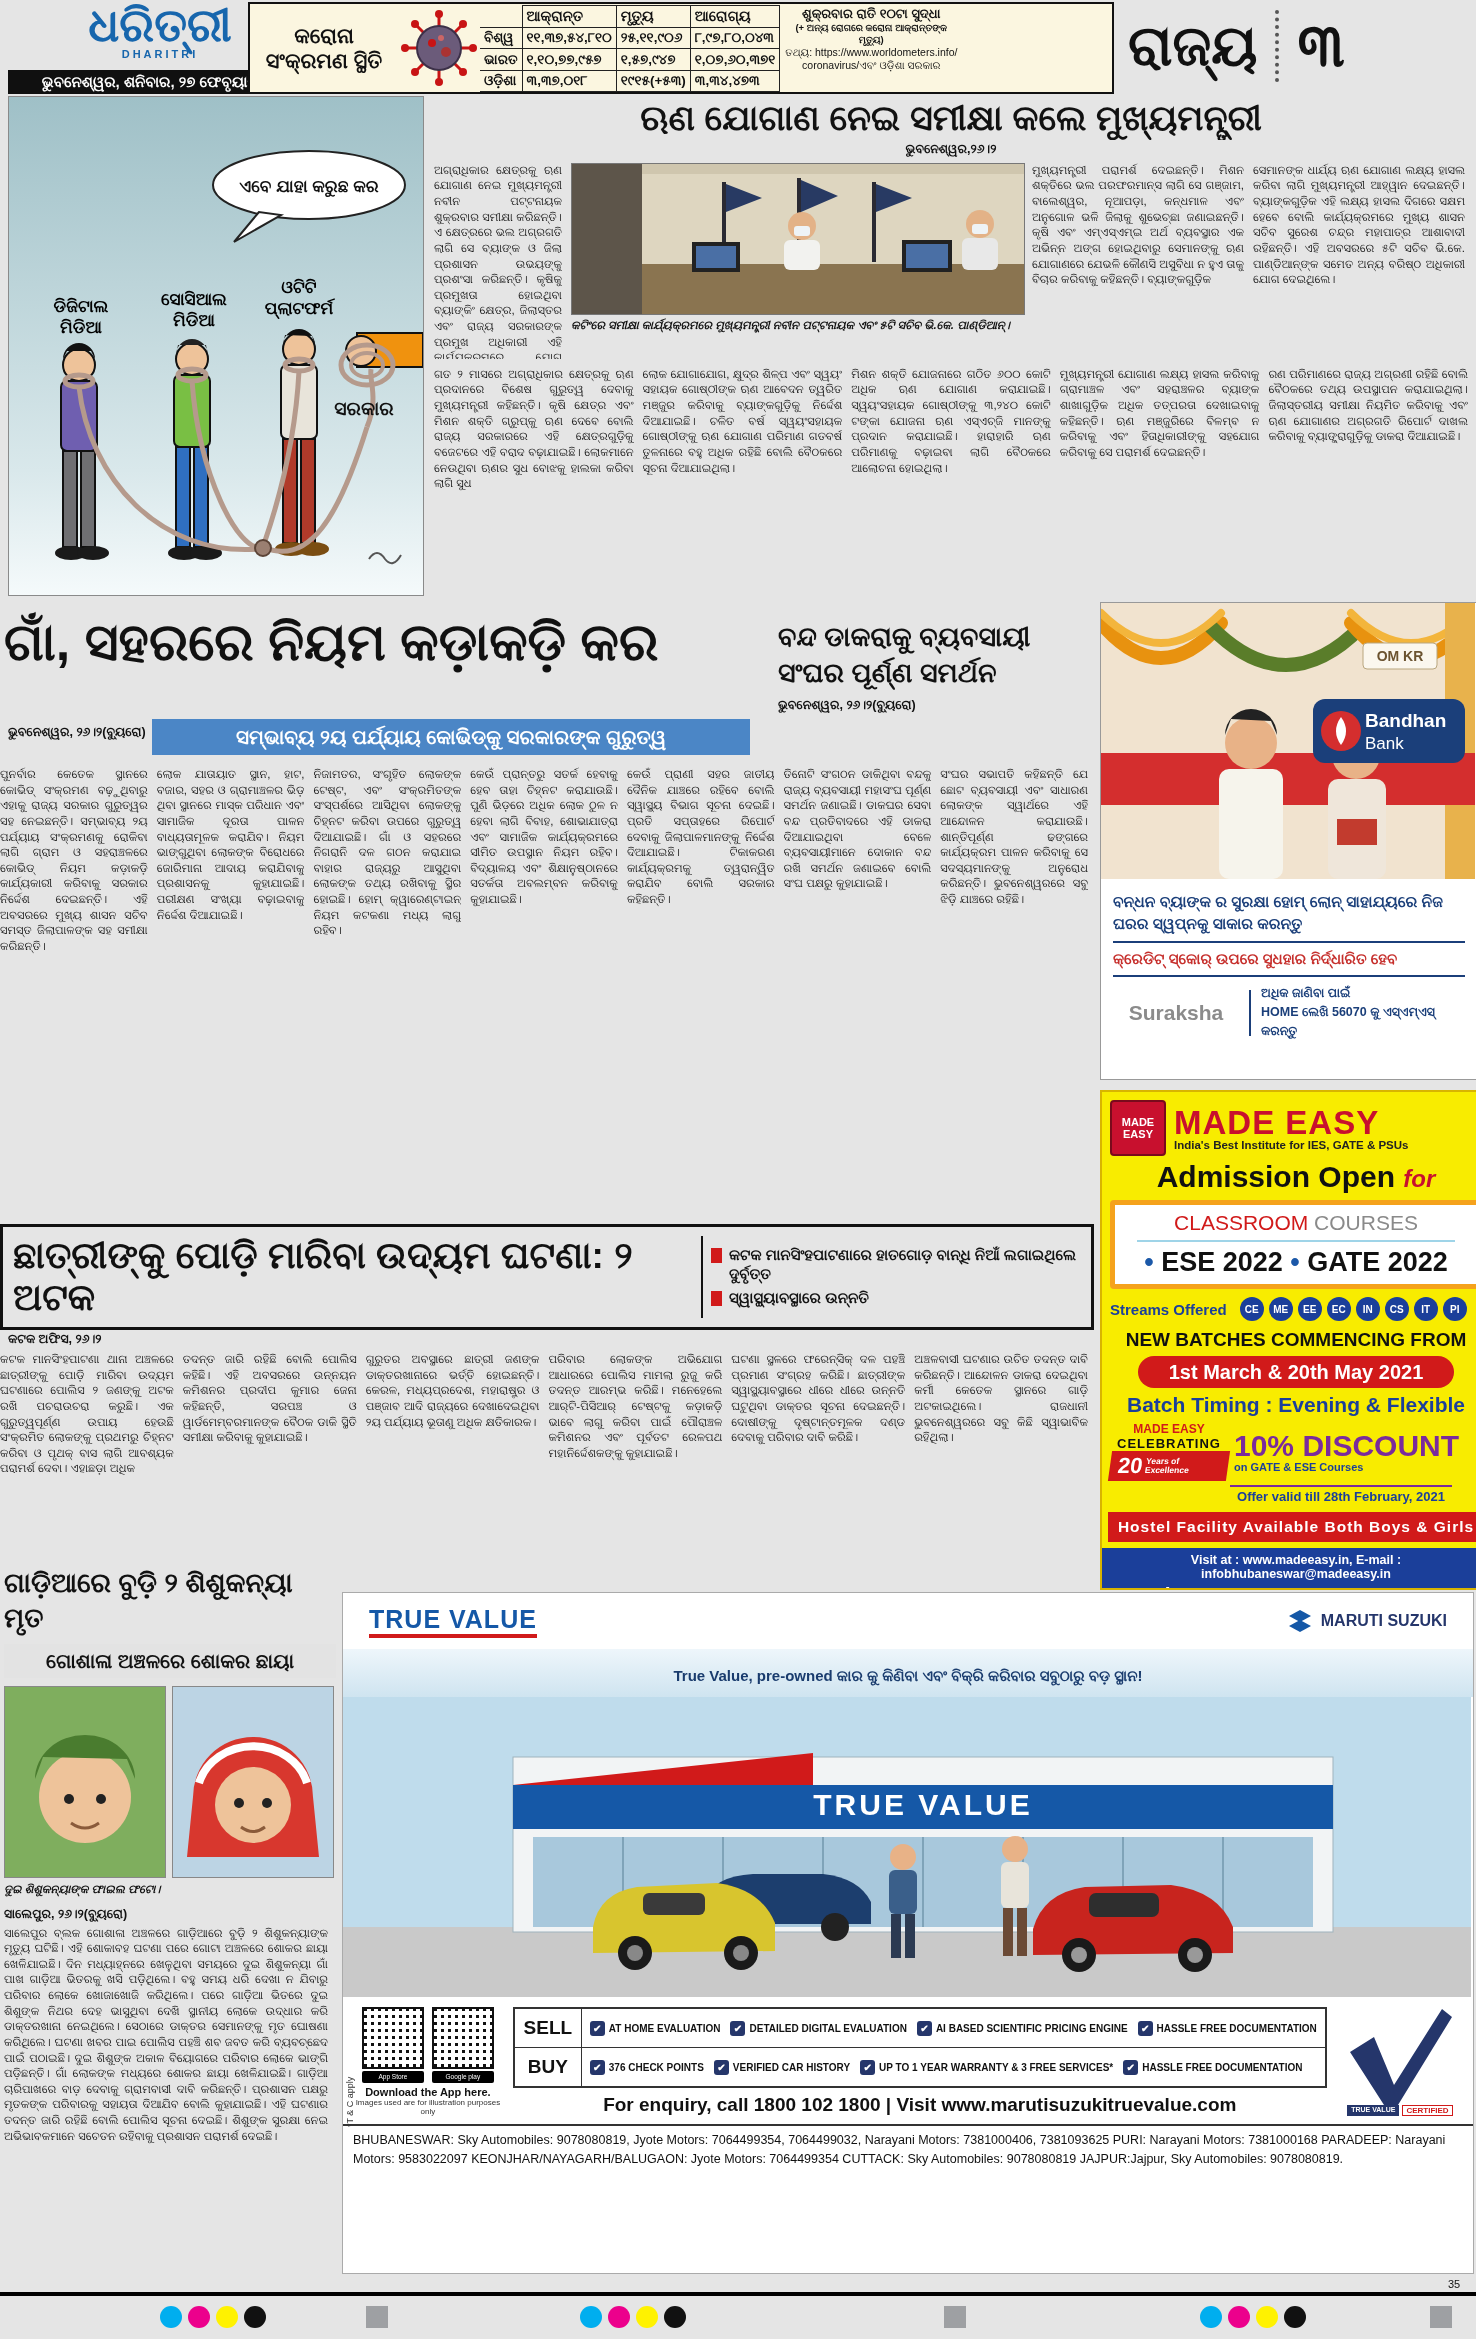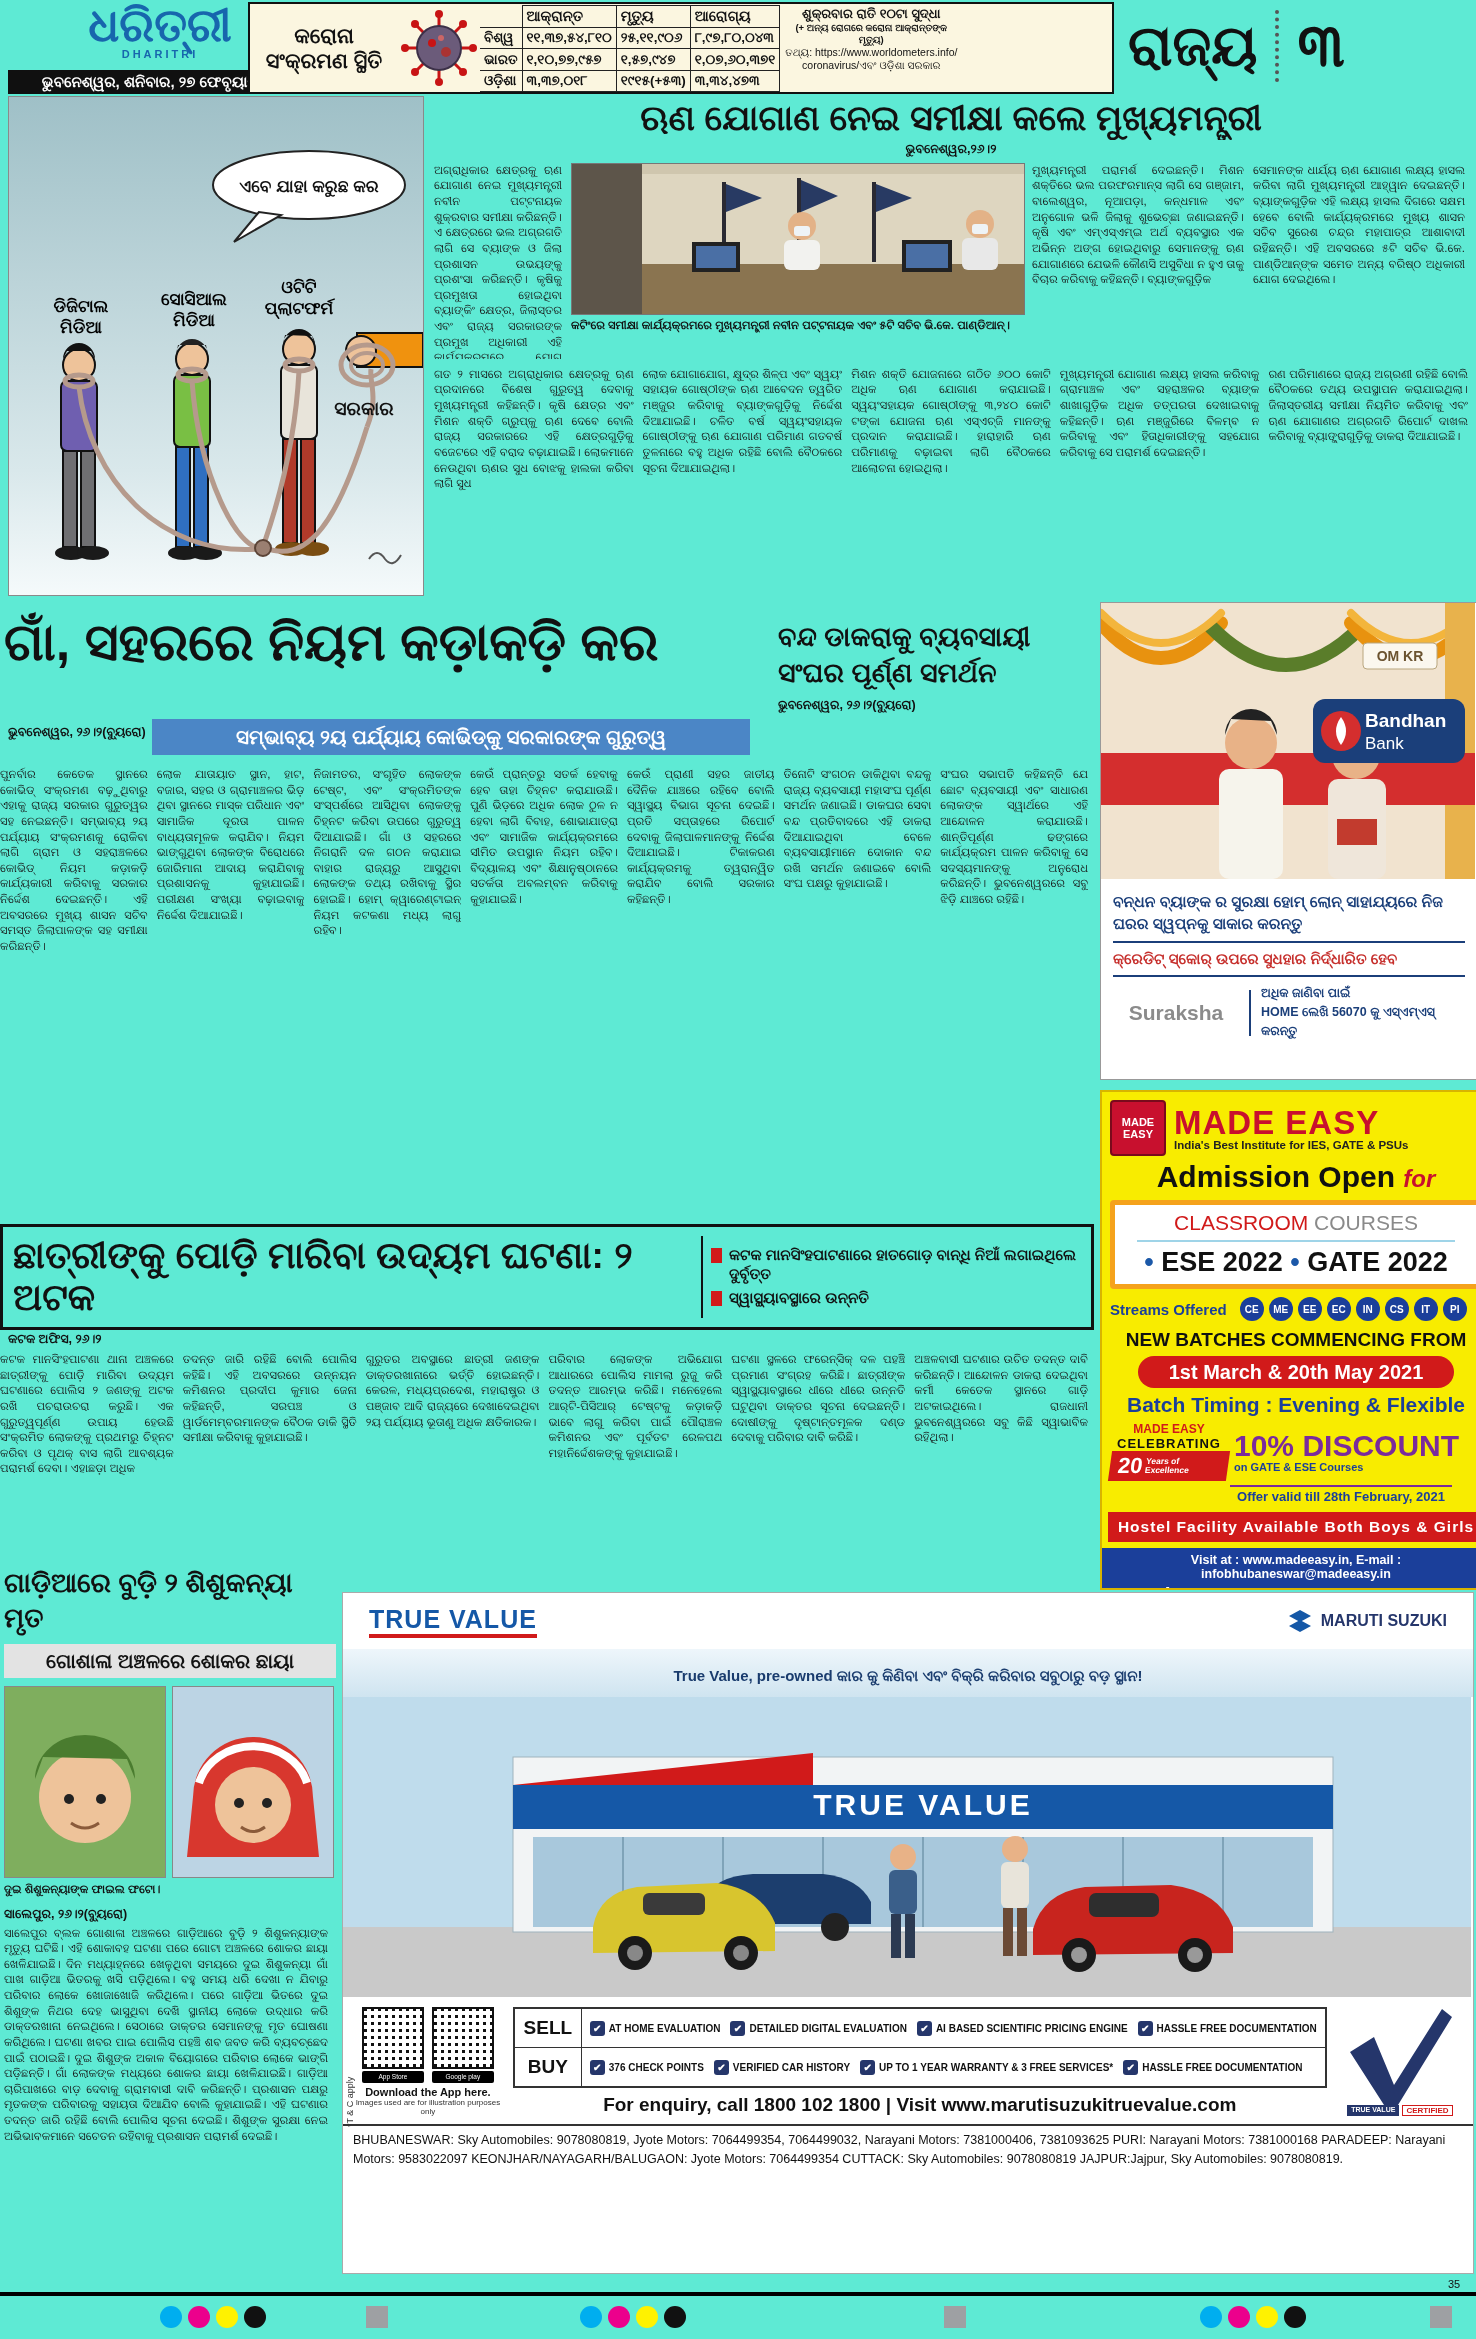--- a/index.html
+++ b/index.html
@@ -1,16 +1,16 @@
 <!DOCTYPE html>
 <html><head>
 <meta charset="utf-8">
 <style>
   html,body{margin:0;padding:0;background:#fff;}
-  .page{position:relative;width:1476px;height:2339px;background:#5eead4;overflow:hidden;
+  .page{position:relative;width:1476px;height:2339px;background:#e5e5e5;overflow:hidden;
         font-family:"Liberation Sans",sans-serif;color:#111;}
   .abs{position:absolute;}
   .bodytext{font-size:11.5px;line-height:1.36;text-align:justify;overflow:hidden;word-break:break-word;color:#161616;}
   .cols{display:flex;gap:9px;}
   .cols>div{flex:1;}
   
   .logo-main{font-size:46px;font-weight:bold;color:#1766ad;line-height:1.0;text-align:center;}
   .logo-sub{font-size:11px;font-weight:bold;color:#1766ad;letter-spacing:3px;text-align:center;}
   .datebar{background:#101010;color:#fff;font-size:15px;font-weight:bold;text-align:center;line-height:24px;overflow:hidden;}
   .covid{background:#fbf6e0;border:2px solid #111;display:flex;align-items:stretch;overflow:hidden;}
@@ -24,21 +24,21 @@
   .covid-note .n1{font-size:13px;font-weight:bold;}
   .covid-note .n2{font-size:9.5px;font-weight:bold;}
   .covid-note .n3{font-size:10.5px;font-weight:normal;}
   .plabel{display:flex;align-items:center;gap:18px;}
   .plabel .sec{font-size:56px;font-weight:bold;}
   .plabel .dots{height:72px;border-left:4px dotted #555;}
   .plabel .num{font-size:60px;font-weight:bold;}
   
   .h-a1{font-size:35px;font-weight:bold;text-align:center;line-height:1.25;overflow:hidden;}
   .dateline{font-size:12.5px;font-weight:bold;}
-  .caption{font-size:11.5px;font-weight:bold;line-height:1.25;}
+  .caption{font-size:11.5px;font-weight:bold;line-height:1.25;font-style:italic;}
   .h-main{font-size:52px;font-weight:bold;line-height:1.3;overflow:hidden;}
   .kicker{background:#4b86c6;color:#fff;font-size:20px;font-weight:bold;text-align:center;line-height:36px;overflow:hidden;}
   .h-a2{font-size:27px;font-weight:bold;line-height:1.35;overflow:hidden;}
   .a3box{border:3px solid #111;display:flex;align-items:center;overflow:hidden;}
   .h-a3{font-size:37px;font-weight:bold;padding-left:10px;flex:1;overflow:hidden;}
   .a3sep{border-left:2.5px solid #111;height:82px;}
   .a3bullets{width:372px;padding:4px 8px;display:flex;flex-direction:column;gap:6px;}
   .bullet{display:flex;gap:7px;font-size:15px;font-weight:bold;line-height:1.25;}
   .bullet .sq{width:11px;height:15px;background:#d11a1a;flex:none;margin-top:2px;}
   .h-a4{font-size:27px;font-weight:bold;line-height:1.3;}

